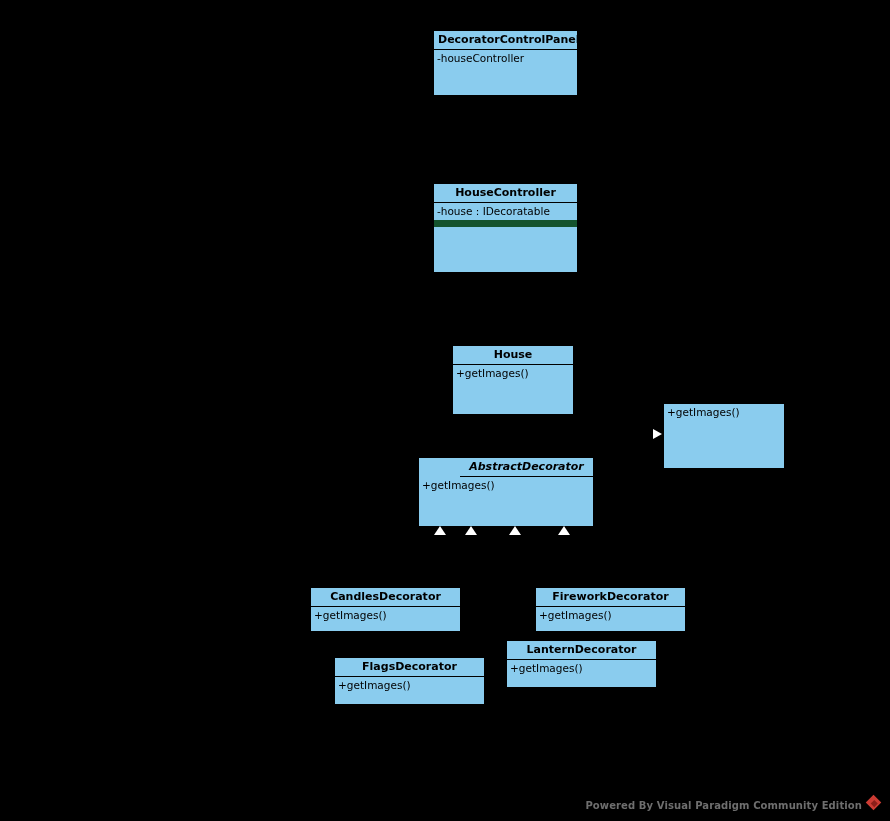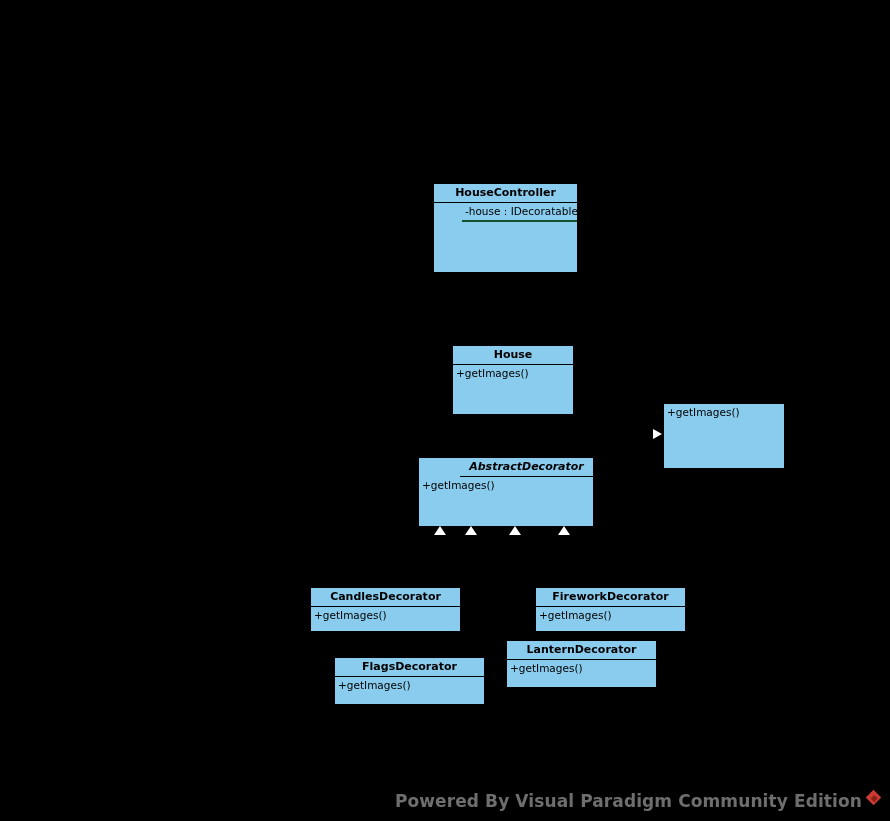--- a/index.html
+++ b/index.html
@@ -54,22 +54,21 @@
     display: block;
   }
   .uml-compartment {
     box-sizing: border-box;
     padding: 2px 2px 2px 3px;
     font-size: 10.5px;
     line-height: 12.5px;
     white-space: nowrap;
   }
   .uml-compartment.divider {
-    border-bottom: 2px solid #14532d;
-    margin-left: 28px;
+    border-bottom: 7px solid #14532d;
   }
   .uml-compartment .member {
     display: block;
   }
 
   
   .gen-triangle {
     position: absolute;
     width: 0;
     height: 0;
@@ -98,23 +97,23 @@
     border-bottom: 5px solid transparent;
     border-left: 9px solid #ffffff;
   }
 
   
   #watermark {
     position: absolute;
     right: 8px;
     bottom: 10px;
     display: flex;
-    align-items: flex-start;
+    align-items: flex-end;
     gap: 5px;
-    font-size: 17px;
+    font-size: 10px;
     font-weight: bold;
     color: #6e6e6e;
     letter-spacing: 0.1px;
     white-space: nowrap;
   }
   .vp-logo {
     position: relative;
     width: 15px;
     height: 15px;
   }
@@ -131,20 +130,28 @@
     width: 4.5px; height: 4.5px;
     background: #8c1f1a;
     transform: rotate(45deg);
   }
 </style>
 </head>
 <body>
 
 <div id="canvas">
 
+  <div class="uml-class" style="left:433px; top:30px; width:145px; height:66px;">
+    <div class="uml-header">
+      <span class="cname">DecoratorControlPanel</span>
+    </div>
+    <div class="uml-compartment" style="height:47px;">
+      <span class="member">-houseController</span>
+    </div>
+  </div>
 
   <div class="uml-class" style="left:433px; top:183px; width:145px; height:90px;">
     <div class="uml-header">
       <span class="cname">HouseController</span>
     </div>
     <div class="uml-compartment divider">
       <span class="member">-house : IDecoratable</span>
     </div>
   </div>
 

